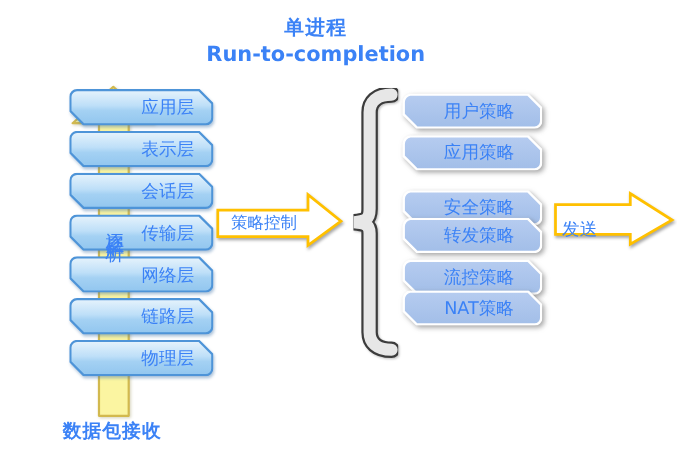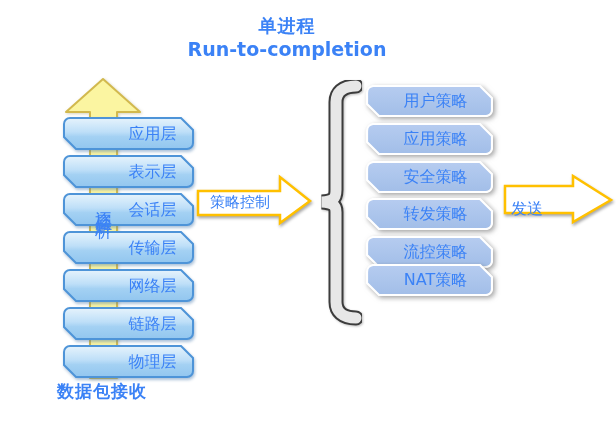--- a/index.html
+++ b/index.html
@@ -8,21 +8,21 @@
     font-family:"DejaVu Sans","Liberation Sans",sans-serif;color:#3b82f6;
   }
   
   .title{position:absolute;left:127px;top:15px;width:320px;text-align:center;line-height:1.25;}
   .title .zh{font-size:18px;font-weight:bold;letter-spacing:1px;}
   .title .en{font-size:19px;font-weight:bold;}
   
   .box{position:absolute;}
   .box svg{position:absolute;left:0;top:0;display:block;}
   .box .lbl{position:relative;display:block;font-size:16px;line-height:1;}
-  .osi-box{left:63px;width:131px;height:43px;margin-top:36px;}
+  .osi-box{left:63px;width:131px;height:43px;}
   .osi-box svg{filter:drop-shadow(1px 2px 1.5px rgba(70,120,170,.45));}
   .osi-box .lbl{padding-left:48px;text-align:center;padding-top:9px;font-size:16px;}
   .policy-box{left:365px;width:128px;height:32px;}
   .policy-box svg{filter:drop-shadow(2px 2px 2.5px rgba(90,90,90,.55));}
   .policy-box .lbl{padding-left:13px;text-align:center;padding-top:8px;font-size:16px;}
   
   .up-arrow{position:absolute;left:63px;top:77px;filter:drop-shadow(1.5px 1.5px 1.5px rgba(120,110,40,.30));}
   .flow-arrow{position:absolute;filter:drop-shadow(1.5px 2px 1.5px rgba(0,0,0,.35));}
   .mid-arrow{left:196px;top:174px;}
   .send-arrow{left:503px;top:173px;}
@@ -131,21 +131,21 @@
         <use href="#rightboxpath" fill="url(#gradR)" stroke="#FFFFFF" stroke-width="2.2"></use>
       </svg>
     <span class="lbl">用户策略</span>
   </div>
   <div class="box policy-box" style="top:123px">
     <svg width="128" height="32" viewBox="0 0 128 32">
         <use href="#rightboxpath" fill="url(#gradR)" stroke="#FFFFFF" stroke-width="2.2"></use>
       </svg>
     <span class="lbl">应用策略</span>
   </div>
-  <div class="box policy-box" style="top:161px">
+  <div class="box policy-box" style="top:173px">
     <svg width="128" height="32" viewBox="0 0 128 32">
         <use href="#rightboxpath" fill="url(#gradR)" stroke="#FFFFFF" stroke-width="2.2"></use>
       </svg>
     <span class="lbl">安全策略</span>
   </div>
   <div class="box policy-box" style="top:198px">
     <svg width="128" height="32" viewBox="0 0 128 32">
         <use href="#rightboxpath" fill="url(#gradR)" stroke="#FFFFFF" stroke-width="2.2"></use>
       </svg>
     <span class="lbl">转发策略</span>

